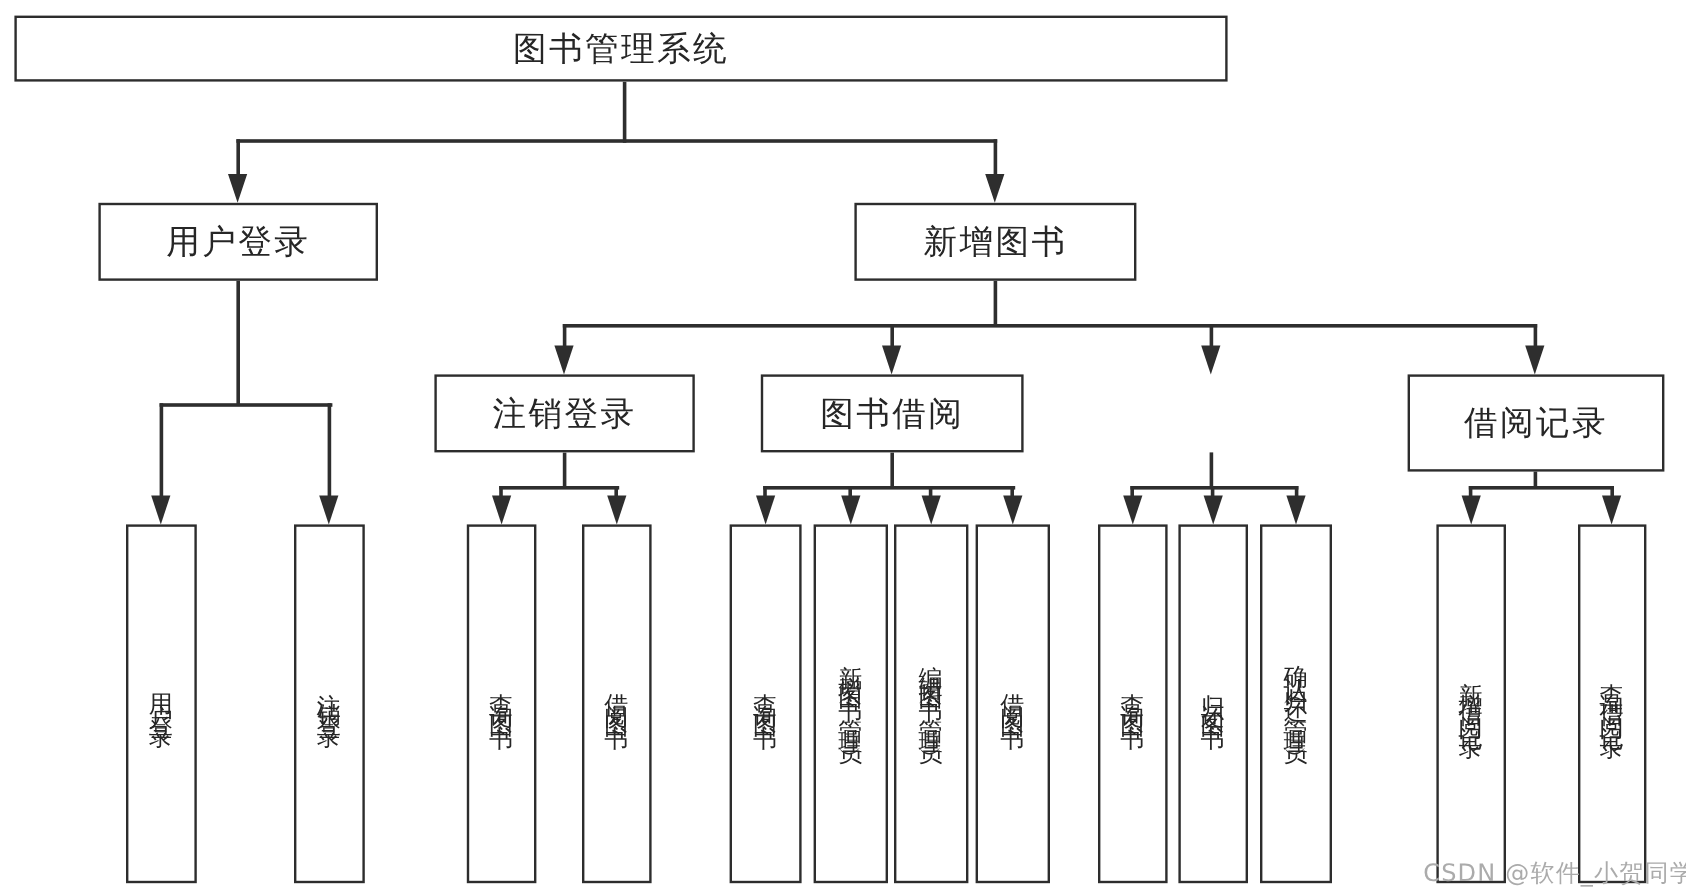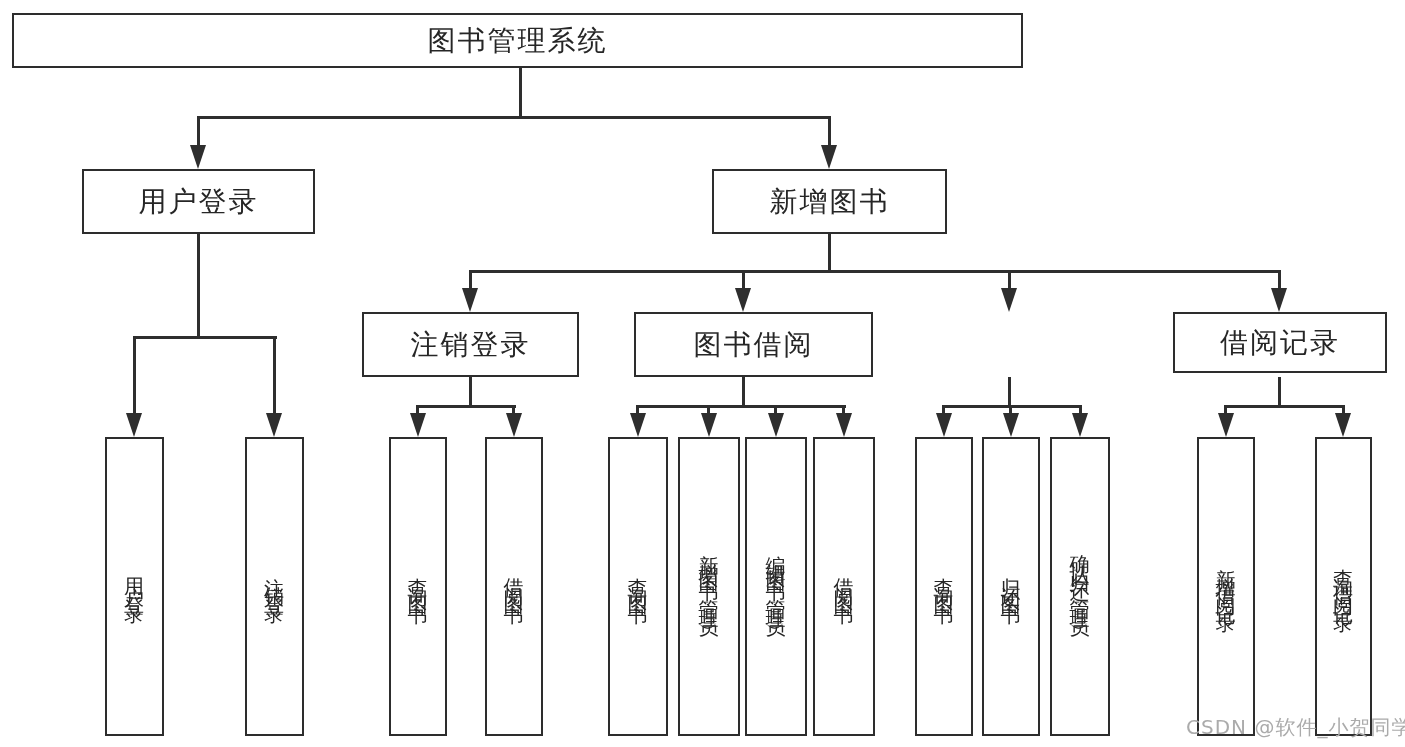--- a/index.html
+++ b/index.html
@@ -65,24 +65,24 @@
   <div class="line" style="left:742px;top:270px;width:3px;height:20px;"></div>
   <div class="arrow" style="left:735px;top:288px;"></div>
   <div class="line" style="left:1008px;top:270px;width:3px;height:20px;"></div>
   <div class="arrow" style="left:1001px;top:288px;"></div>
   <div class="line" style="left:1278px;top:270px;width:3px;height:20px;"></div>
   <div class="arrow" style="left:1271px;top:288px;"></div>
 
   <div class="box" style="left:362px;top:312px;width:217px;height:65px;">
     <span class="hl">注销登录</span>
   </div>
-  <div class="box" style="left:634px;top:312px;width:239px;height:65px;">
+  <div class="box" style="left:634px;top:312px;width:219px;height:65px;">
     <span class="hl">图书借阅</span>
   </div>
-  <div class="box" style="left:1173px;top:312px;width:214px;height:61px;">
+  <div class="box" style="left:1173px;top:312px;width:214px;height:81px;">
     <span class="hl">借阅记录</span>
   </div>
 
   <div class="line" style="left:469px;top:377px;width:3px;height:30px;"></div>
   <div class="line" style="left:742px;top:377px;width:3px;height:30px;"></div>
   <div class="line" style="left:1008px;top:377px;width:3px;height:30px;"></div>
   <div class="line" style="left:1278px;top:377px;width:3px;height:30px;"></div>
 
   <div class="line" style="left:416px;top:405px;width:100px;height:3px;"></div>
   <div class="line" style="left:416px;top:405px;width:3px;height:9px;"></div>

